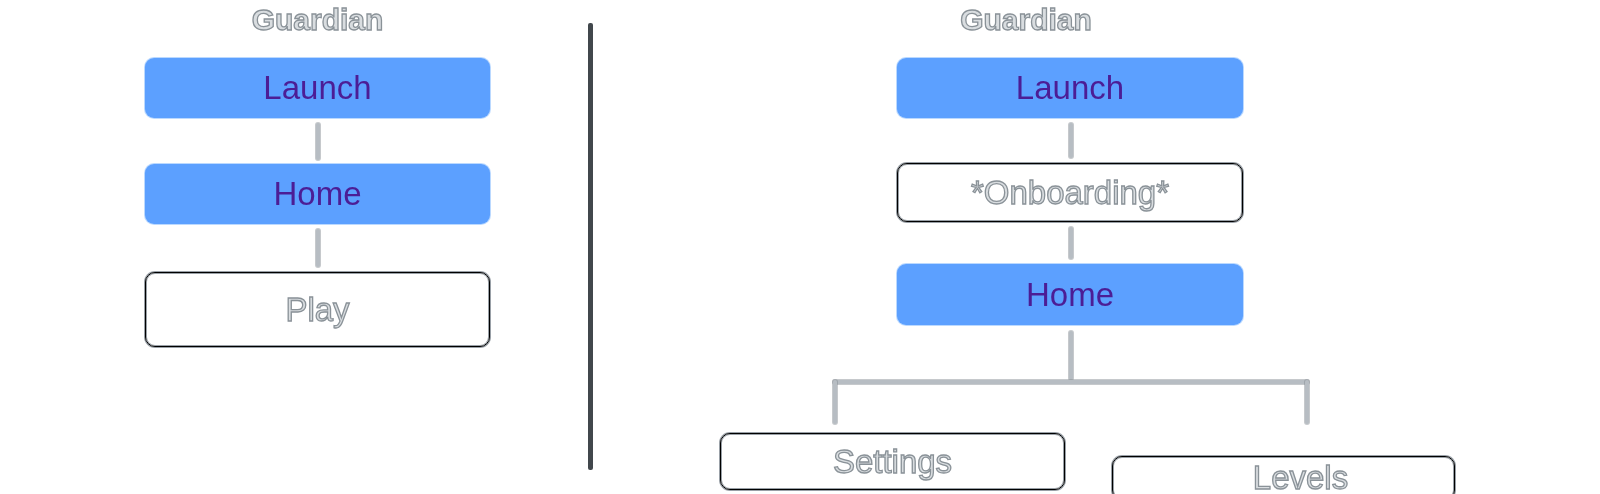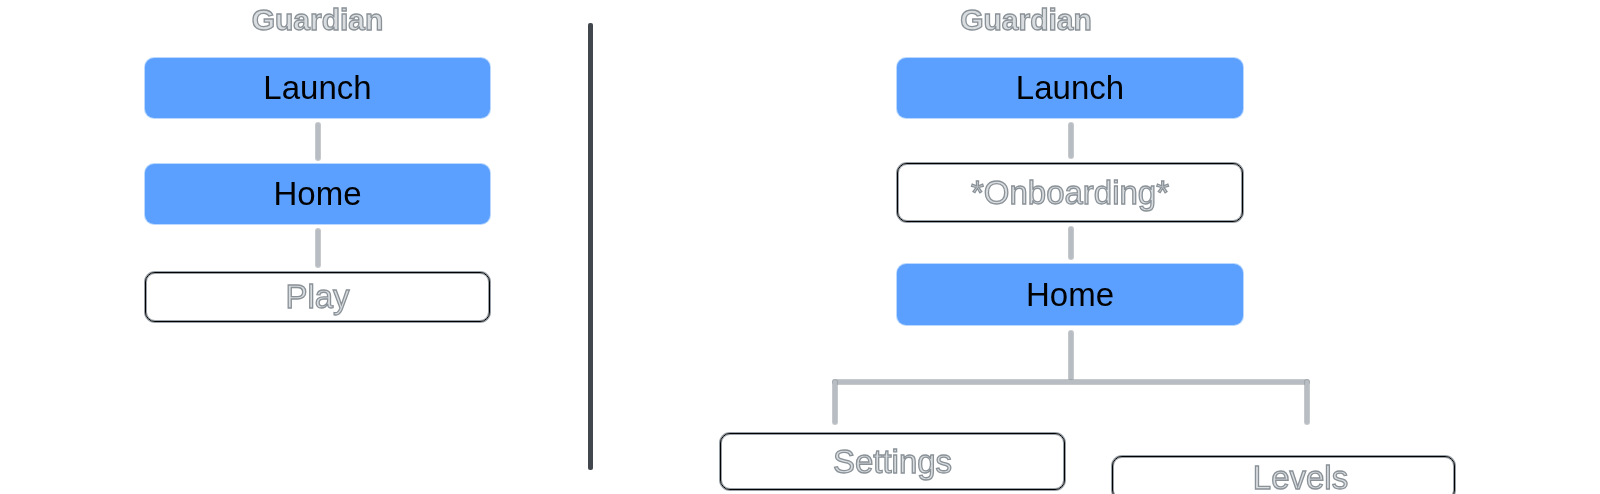--- a/index.html
+++ b/index.html
@@ -28,21 +28,21 @@
     box-sizing: border-box;
     display: flex;
     align-items: center;
     justify-content: center;
     font-size: 33px;
     font-weight: 500;
     border-radius: 9px;
   }
   .node.blue {
     background: #5ca0ff;
-    color: #000000;
+    color: #4c1d95;
     box-shadow: 0 0 0 1px rgba(150, 196, 255, 0.65);
   }
   .node.outline {
     background: #ffffff;
     border: 1px solid #000000;
     border-radius: 10px;
     box-shadow: 0 0 0 1px #99a0a7, inset 0 0 0 1px #99a0a7;
   }
   .conn {
     position: absolute;
@@ -68,21 +68,21 @@
   </div>
 
   <div class="conn" style="left:316px; top:123px; width:4px; height:37px;"></div>
 
   <div class="node blue" style="left:145px; top:164px; width:345px; height:60px;">
     <span>Home</span>
   </div>
 
   <div class="conn" style="left:316px; top:229px; width:4px; height:38px;"></div>
 
-  <div class="node outline" style="left:145px; top:272px; width:345px; height:50px;">
+  <div class="node outline" style="left:145px; top:272px; width:345px; height:75px;">
     <span class="hollow">Play</span>
   </div>
 
   <div class="divider" style="left:588px; top:23px; width:5px; height:447px;"></div>
 
   <div class="title hollow" style="left:853px; top:2px; width:346px;">Guardian</div>
 
   <div class="node blue" style="left:897px; top:58px; width:346px; height:60px;">
     <span>Launch</span>
   </div>

